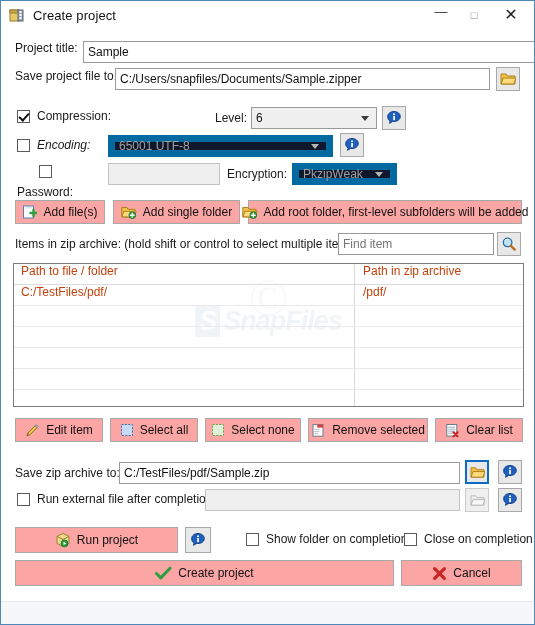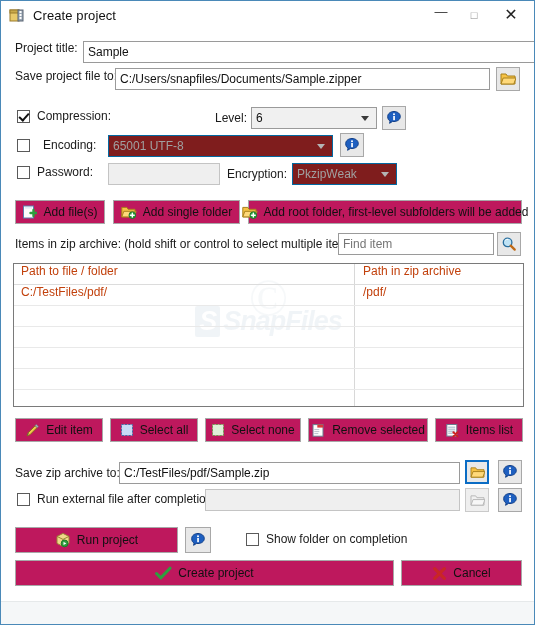--- a/index.html
+++ b/index.html
@@ -95,21 +95,21 @@
     align-items: center;
   }
   .cb .cbtext { flex: 1; }
   .cb .arrow {
     width: 0; height: 0;
     border-left: 4px solid transparent;
     border-right: 4px solid transparent;
     border-top: 5px solid #3a3a3a;
     margin-right: 3px;
   }
-  .cb.disabled { background: #7f1d1d; border: 1px solid #0369a1; color: #a0a0a0; }
+  .cb.disabled { background: #0f172a; border: 7px solid #0369a1; color: #a0a0a0; }
   .cb.disabled .arrow { border-top-color: #b4b4b4; }
 
   
   .ckbox {
     box-sizing: border-box;
     width: 13px; height: 13px;
     border: 1px solid #5a5a5a;
     background: #fff;
     display: inline-block;
     position: relative;
@@ -122,21 +122,21 @@
     width: 4px; height: 8px;
     border: solid #111;
     border-width: 0 2px 2px 0;
     transform: rotate(42deg);
   }
 
   
   .btn {
     box-sizing: border-box;
     height: 24px;
-    background: #be185d;
+    background: #fca5a5;
     border: 1px solid #a8a8a8;
     display: flex;
     align-items: center;
     justify-content: center;
     gap: 6px;
     font-size: 12px;
     color: #111;
     white-space: nowrap;
     padding: 0 6px;
   }
@@ -281,39 +281,39 @@
   <div class="ibtn" style="position:absolute; left:381px; top:105px;">
     <span class="ico">
       <svg width="16" height="16" viewBox="0 0 16 16">
         <path d="M8 1.5c3.6 0 6.3 2.2 6.3 5 0 2.8-2.7 5-6.3 5-.5 0-1 0-1.5-.1L3.6 13.3l.5-2.2C2.6 10.2 1.7 8.9 1.7 6.5c0-2.8 2.7-5 6.3-5z" fill="#1e5fc0" stroke="#103d85"></path>
         <circle cx="8" cy="4.3" r="1" fill="#fff"></circle>
         <rect x="7.2" y="6" width="1.7" height="4.2" fill="#fff"></rect>
       </svg>
     </span>
   </div>
 
-  <div class="row" style="left:16px; top:137px; gap:13px;">
+  <div class="row" style="left:16px; top:137px; gap:7px;font-style:italic;">
     <span class="ckbox"></span>
     <span class="lbl">Encoding:</span>
   </div>
   <div class="cb disabled" style="position:absolute; left:107px; top:134px; width:225px;">
     <span class="cbtext">65001 UTF-8</span>
     <span class="arrow"></span>
   </div>
   <div class="ibtn" style="position:absolute; left:339px; top:132px;">
     <span class="ico">
       <svg width="16" height="16" viewBox="0 0 16 16">
         <path d="M8 1.5c3.6 0 6.3 2.2 6.3 5 0 2.8-2.7 5-6.3 5-.5 0-1 0-1.5-.1L3.6 13.3l.5-2.2C2.6 10.2 1.7 8.9 1.7 6.5c0-2.8 2.7-5 6.3-5z" fill="#1e5fc0" stroke="#103d85"></path>
         <circle cx="8" cy="4.3" r="1" fill="#fff"></circle>
         <rect x="7.2" y="6" width="1.7" height="4.2" fill="#fff"></rect>
       </svg>
     </span>
   </div>
 
-  <div class="row" style="left:16px; top:164px; gap:7px;">
+  <div class="row" style="left:16px; top:164px; gap:7px;flex-direction:column;">
     <span class="ckbox"></span>
     <span class="lbl">Password:</span>
   </div>
   <input class="tb disabled" type="password" style="position: absolute; left: 107px; top: 162px; width: 112px;" value="">
   <span class="lbl" style="position:absolute; left:226px; top:166px;">Encryption:</span>
   <div class="cb disabled" style="position:absolute; left:291px; top:162px; width:105px;justify-content:space-between;">
     <span class="cbtext">PkzipWeak</span>
     <span class="arrow"></span>
   </div>
 
@@ -439,21 +439,21 @@
     <span>Remove selected</span>
   </div>
   <div class="btn" style="position:absolute; left:434px; top:417px; width:88px;">
     <span class="ico">
       <svg width="15" height="15" viewBox="0 0 15 15">
         <rect x="1.8" y="1.5" width="10" height="11.6" fill="#fdfdfd" stroke="#6b7c8f"></rect>
         <path d="M3.2 4.2h7M3.2 6.2h7M3.2 8.2h7M3.2 10.2h5" stroke="#9fb2c4" stroke-width="1"></path>
         <path d="M8.4 9.2l4.2 4.2M12.6 9.2l-4.2 4.2" stroke="#cc2222" stroke-width="2" stroke-linecap="round"></path>
       </svg>
     </span>
-    <span>Items list</span>
+    <span>Clear list</span>
   </div>
 
   <span class="lbl" style="position:absolute; left:14px; top:465px;">Save zip archive to:</span>
   <input class="tb" style="position: absolute; left: 118px; top: 461px; width: 341px;" value="C:/TestFiles/pdf/Sample.zip">
   <div class="ibtn focus" style="position:absolute; left:464px; top:459px;">
     <span class="ico">
       <svg width="15" height="13" viewBox="0 0 16 14">
         <path d="M1 2h5l1.4 2H15v8H1z" fill="#f6c244" stroke="#a8801c"></path>
         <path d="M1 12l2.2-6H16l-2.2 6z" fill="#ffd97a" stroke="#a8801c"></path>
       </svg>
@@ -511,20 +511,24 @@
         <circle cx="8" cy="4.3" r="1" fill="#fff"></circle>
         <rect x="7.2" y="6" width="1.7" height="4.2" fill="#fff"></rect>
       </svg>
     </span>
   </div>
 
   <div class="row" style="left:245px; top:531px; gap:7px;">
     <span class="ckbox"></span>
     <span class="lbl">Show folder on completion</span>
   </div>
+  <div class="row" style="left:403px; top:531px; gap:7px;">
+    <span class="ckbox"></span>
+    <span class="lbl">Close on completion</span>
+  </div>
 
   <div class="btn" style="position:absolute; left:14px; top:559px; width:379px; height:26px;">
     <span class="ico">
       <svg width="17" height="15" viewBox="0 0 17 15">
         <path d="M1.5 7.5l4.3 4.4L15 2.2" fill="none" stroke="#2e9e3e" stroke-width="3" stroke-linecap="round" stroke-linejoin="round"></path>
       </svg>
     </span>
     <span>Create project</span>
   </div>
   <div class="btn" style="position:absolute; left:400px; top:559px; width:121px; height:26px;">

